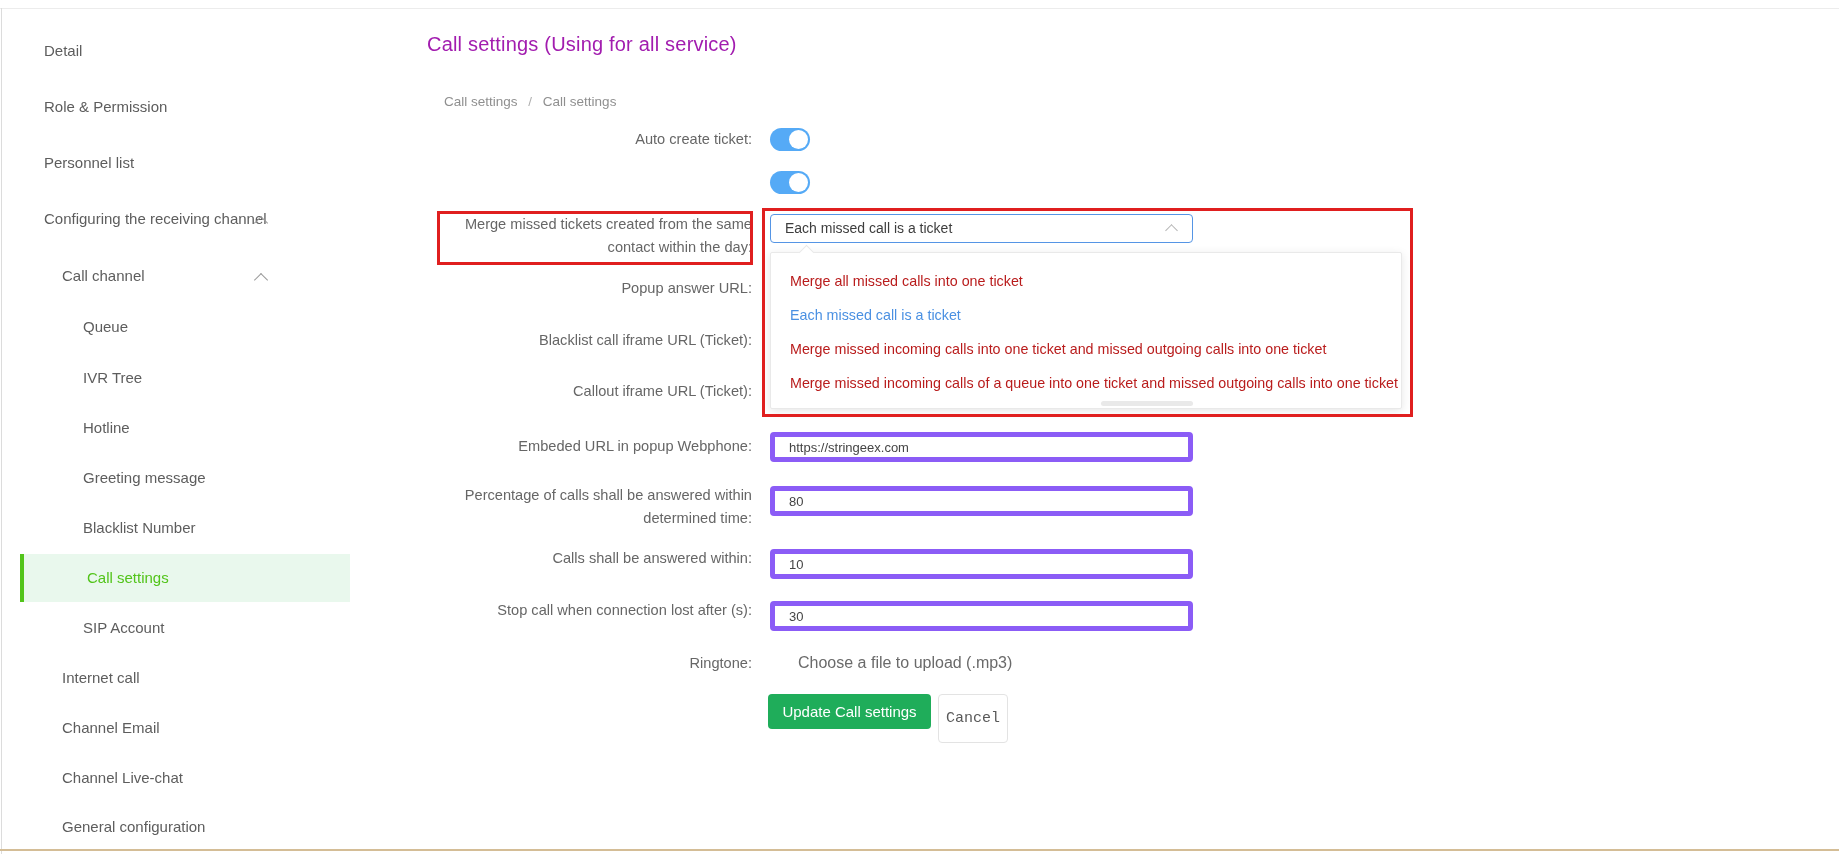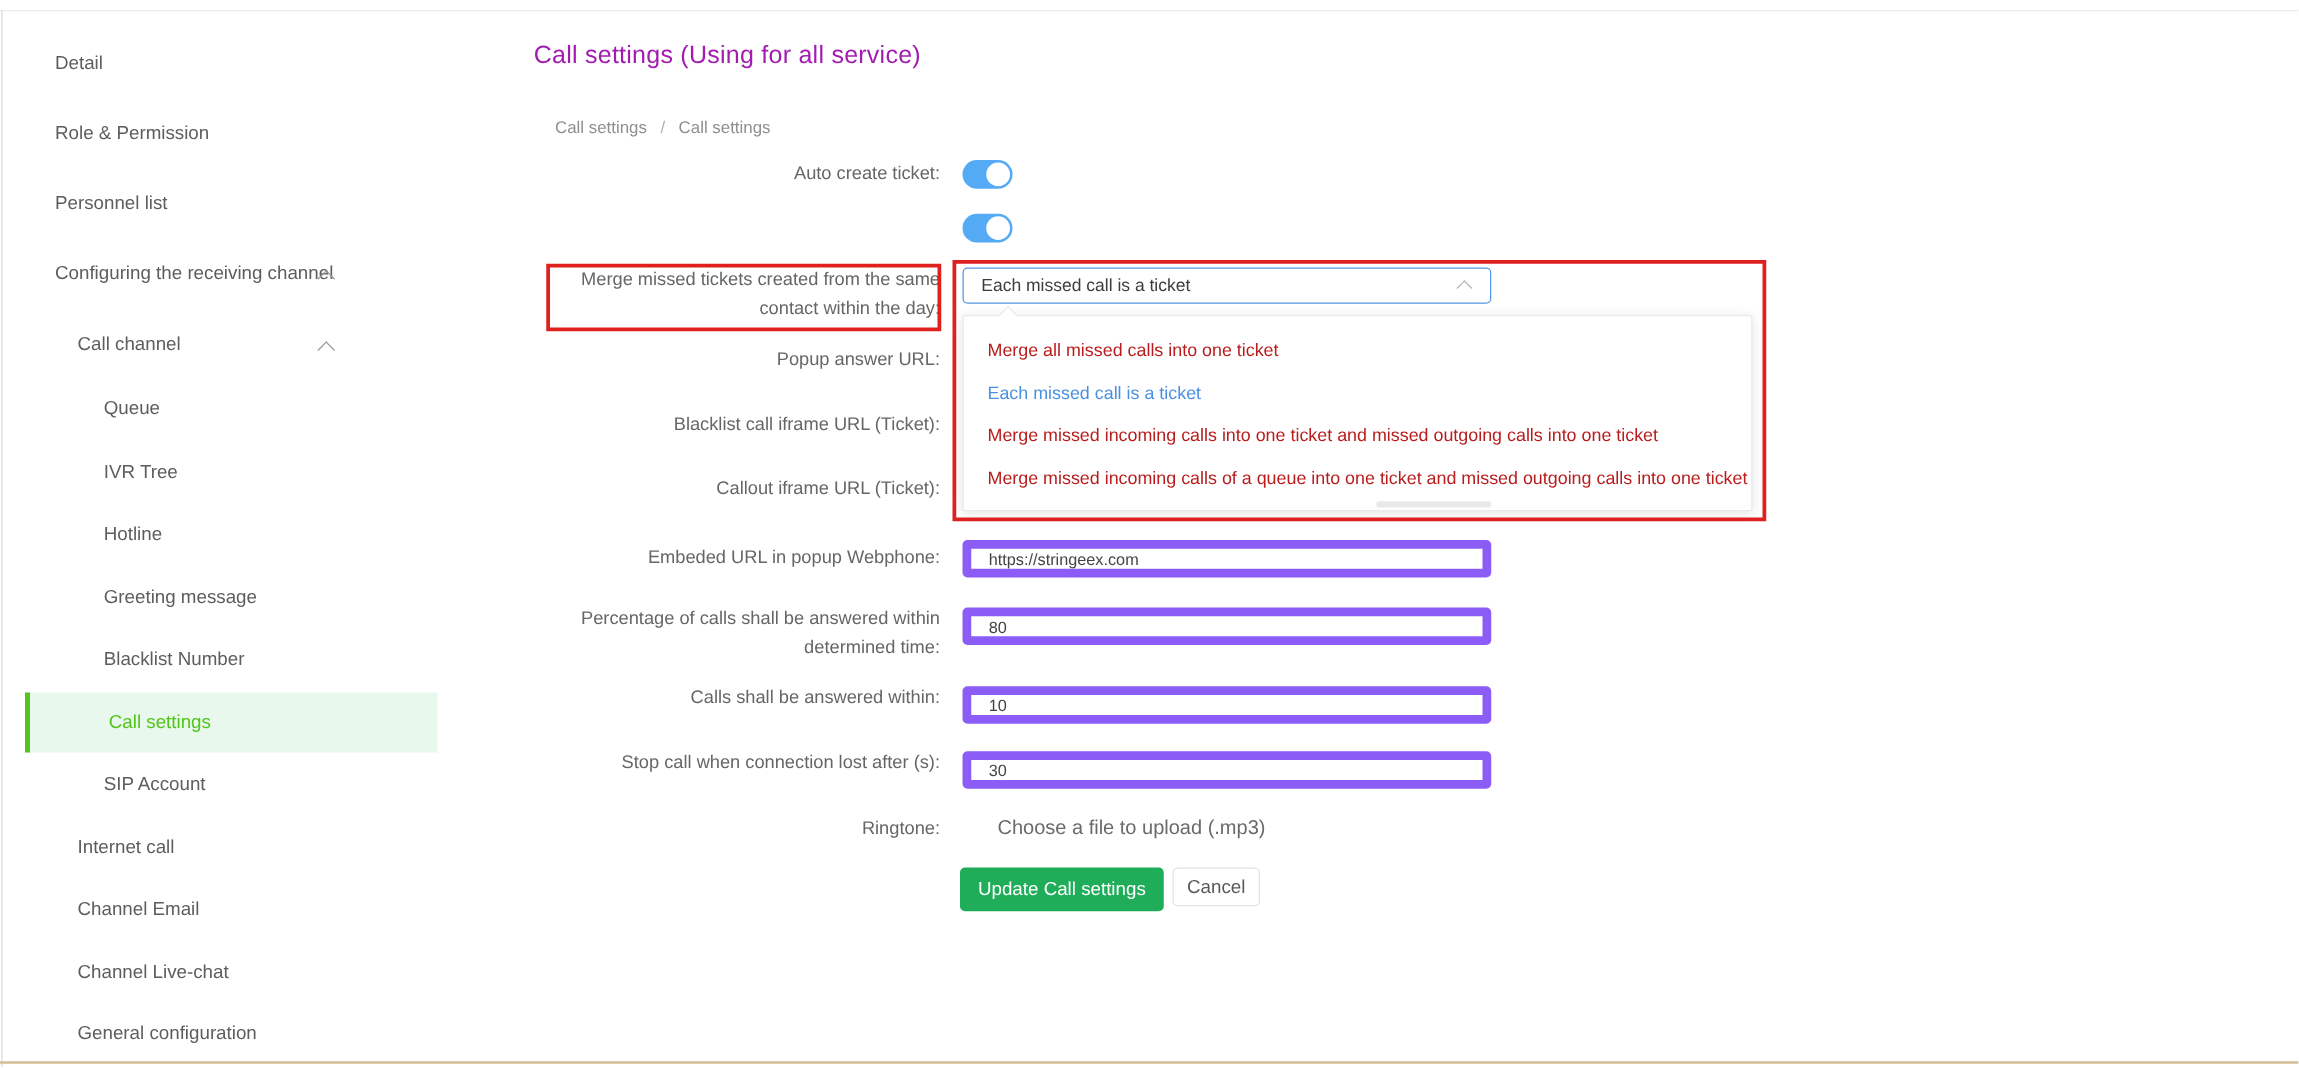--- a/index.html
+++ b/index.html
@@ -46,34 +46,34 @@
   .dd-panel{left:770px;top:252px;width:632px;height:157px;background:#fff;border:1px solid #e9e9e9;
     box-sizing:border-box;border-radius:2px;box-shadow:0 2px 10px rgba(0,0,0,.10);}
   .dd-notch{position:absolute;left:30px;top:-6px;width:10px;height:10px;background:#fff;
     border-left:1px solid #e9e9e9;border-top:1px solid #e9e9e9;transform:rotate(45deg);}
   .dd-opt{position:absolute;left:0;width:100%;height:34px;line-height:34px;padding-left:19px;
     box-sizing:border-box;font-size:14.3px;color:#b91c1c;white-space:nowrap;overflow:hidden;cursor:pointer;}
   .dd-opt.selected{color:var(--option-selected,#4a90e2);}
   .dd-hscroll{position:absolute;left:330px;bottom:2px;width:92px;height:5px;border-radius:3px;background:#e9e9e9;}
 
   
-  .tinput{left:770px;width:423px;height:30px;box-sizing:border-box;border:7px solid #8b5cf6;border-radius:4px;
+  .tinput{left:770px;width:423px;height:30px;box-sizing:border-box;border:5px solid #8b5cf6;border-radius:4px;
     padding:0 14px;font-size:13px;color:#444;font-family:"Liberation Sans","DejaVu Sans",sans-serif;outline:none;background:#fff;}
   .plainval{left:798px;font-size:16px;color:#6a6a6a;line-height:20px;white-space:nowrap;}
 
   
   .annot{box-sizing:border-box;border:3px solid var(--annotation-red,#e01f1f);background:transparent;pointer-events:none;z-index:50;}
 
   
   .btn-green{left:768px;top:694px;width:163px;height:35px;border:none;border-radius:4px;
     background:var(--button-green,#1fad5a);color:#fff;font-size:15px;cursor:pointer;
     font-family:"Liberation Sans","DejaVu Sans",sans-serif;}
-  .btn-plain{left:938px;top:694px;width:70px;height:31px;border:1px solid #e3e3e3;border-radius:4px;
+  .btn-plain{left:938px;top:694px;width:70px;height:49px;border:1px solid #e3e3e3;border-radius:4px;
     background:#fff;color:#595959;font-size:15px;cursor:pointer;
-    font-family:Liberation Sans, sans-serif;}
+    font-family:Liberation Mono, monospace;}
 </style>
 </head>
 <body>
 
 <div class="page">
 
   <div class="abs hairline-top"></div>
   <div class="abs edge-left"></div>
   <div class="abs line-bottom"></div>
 

